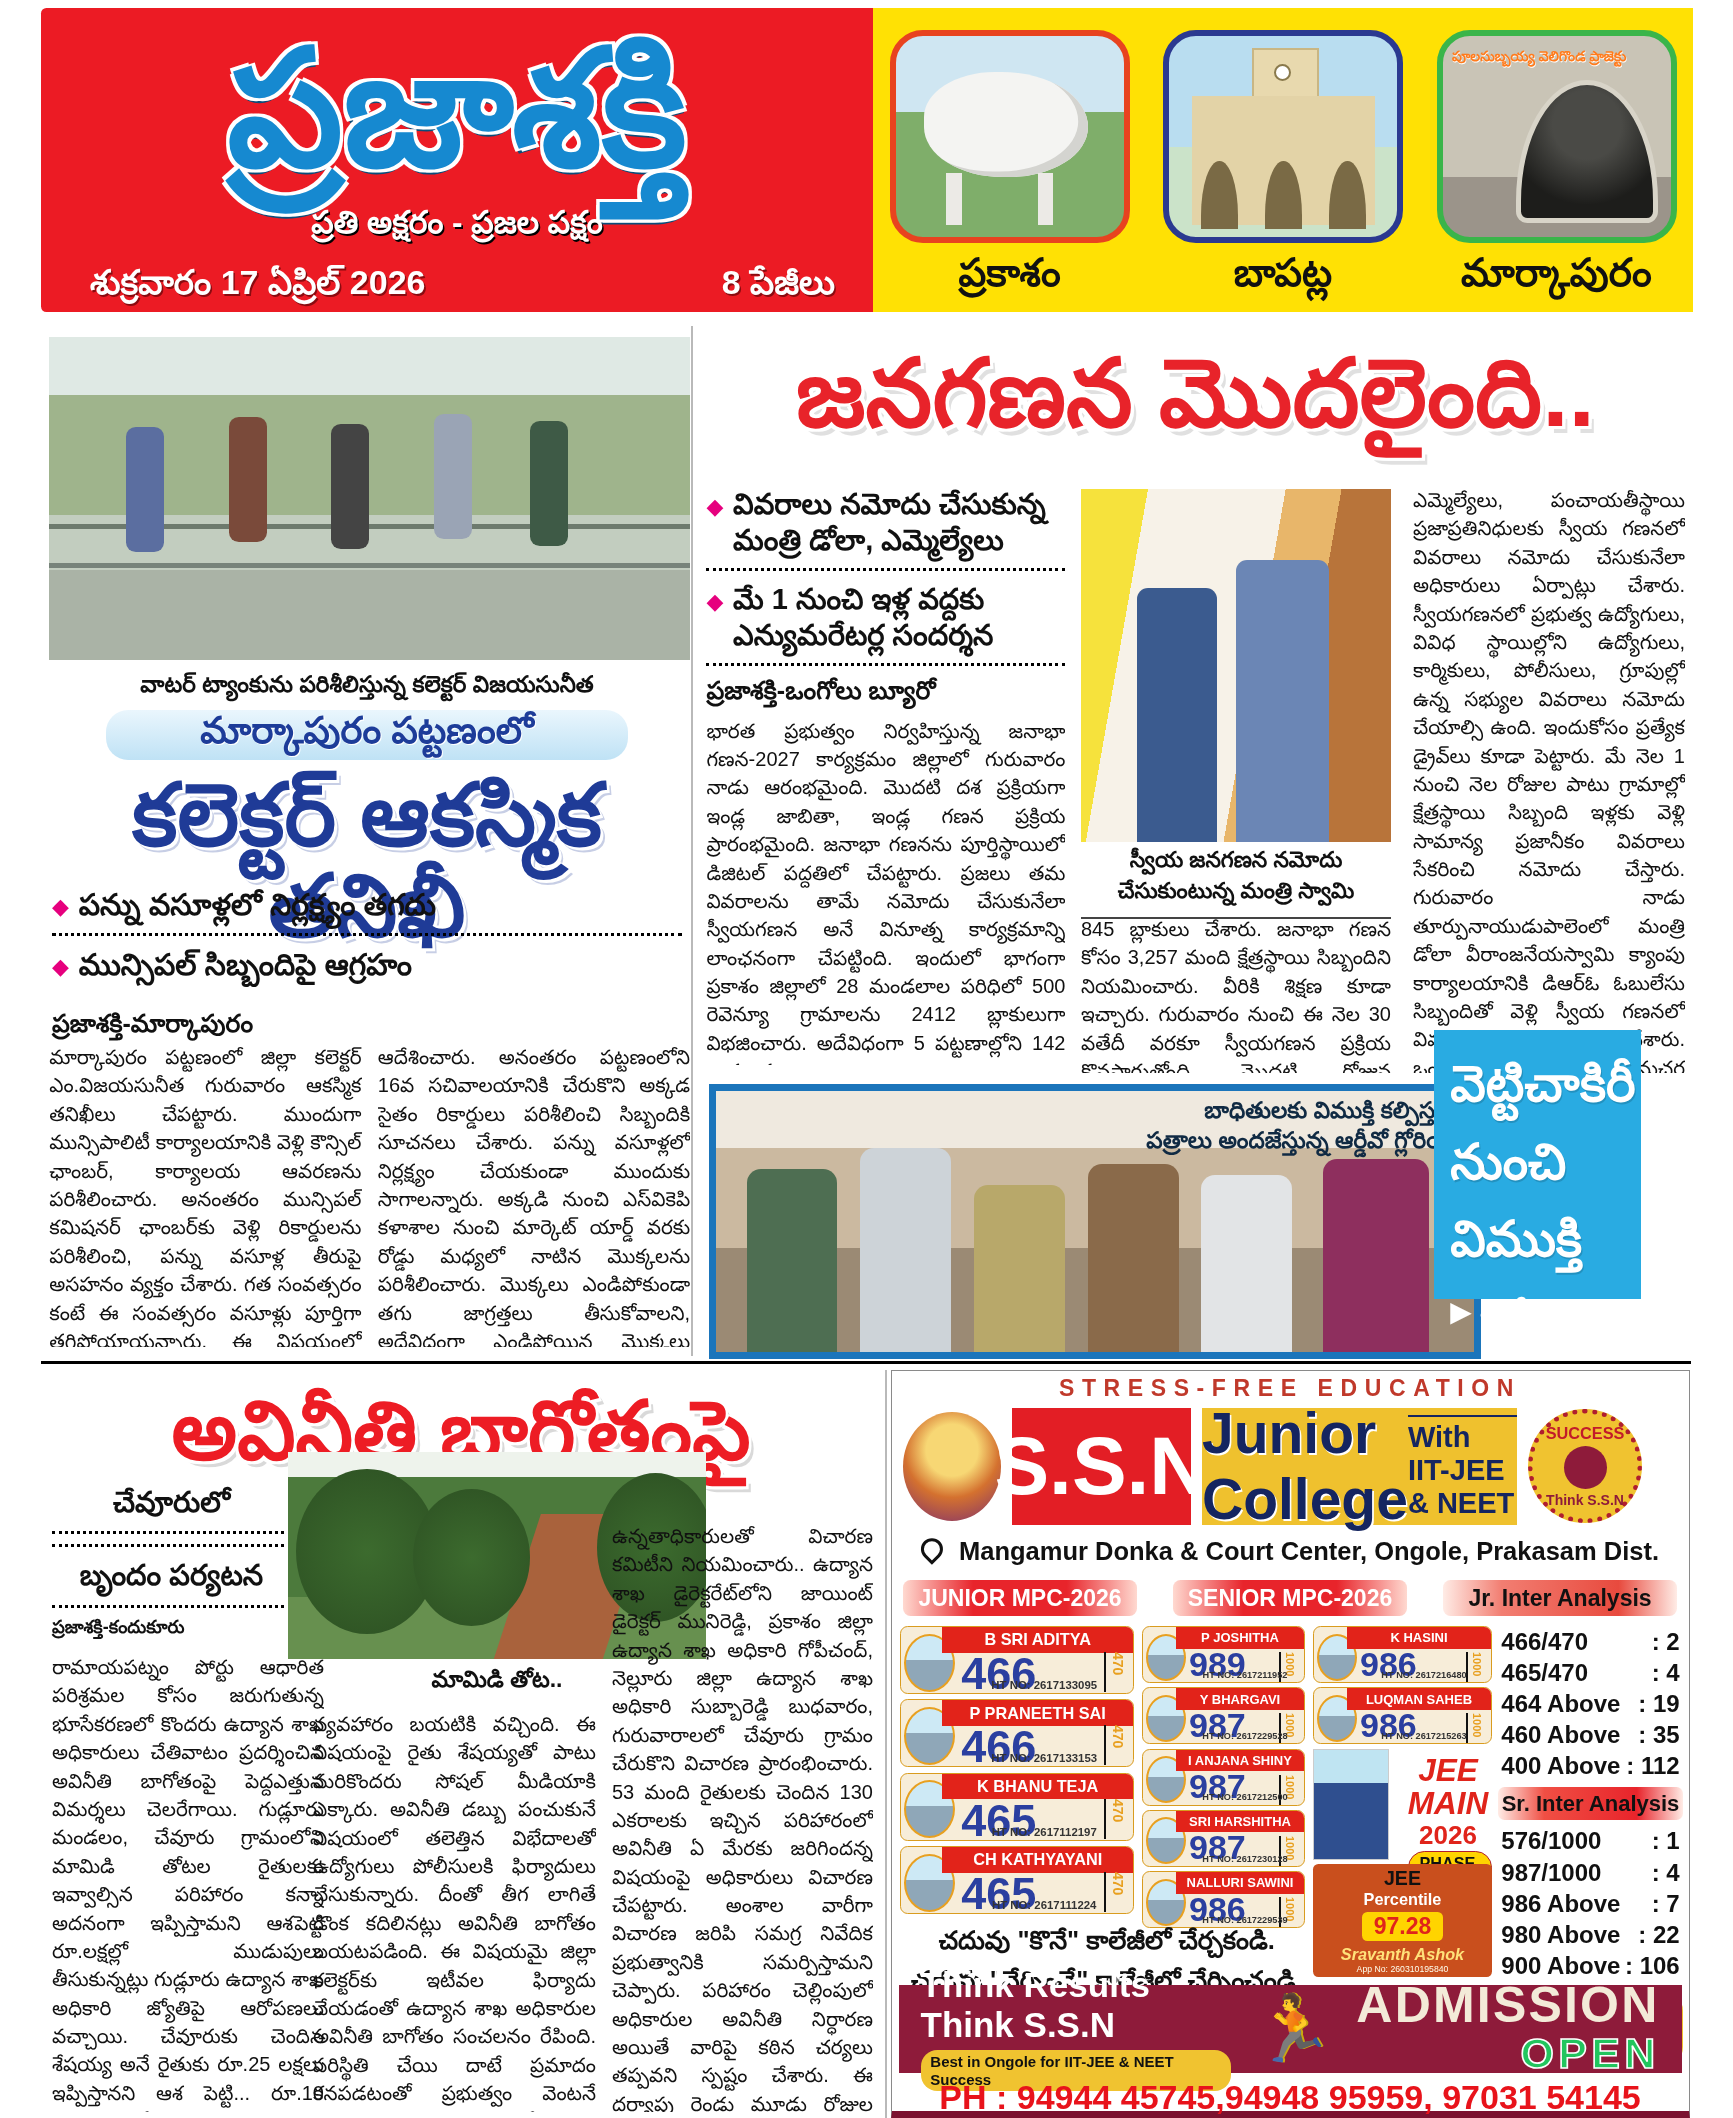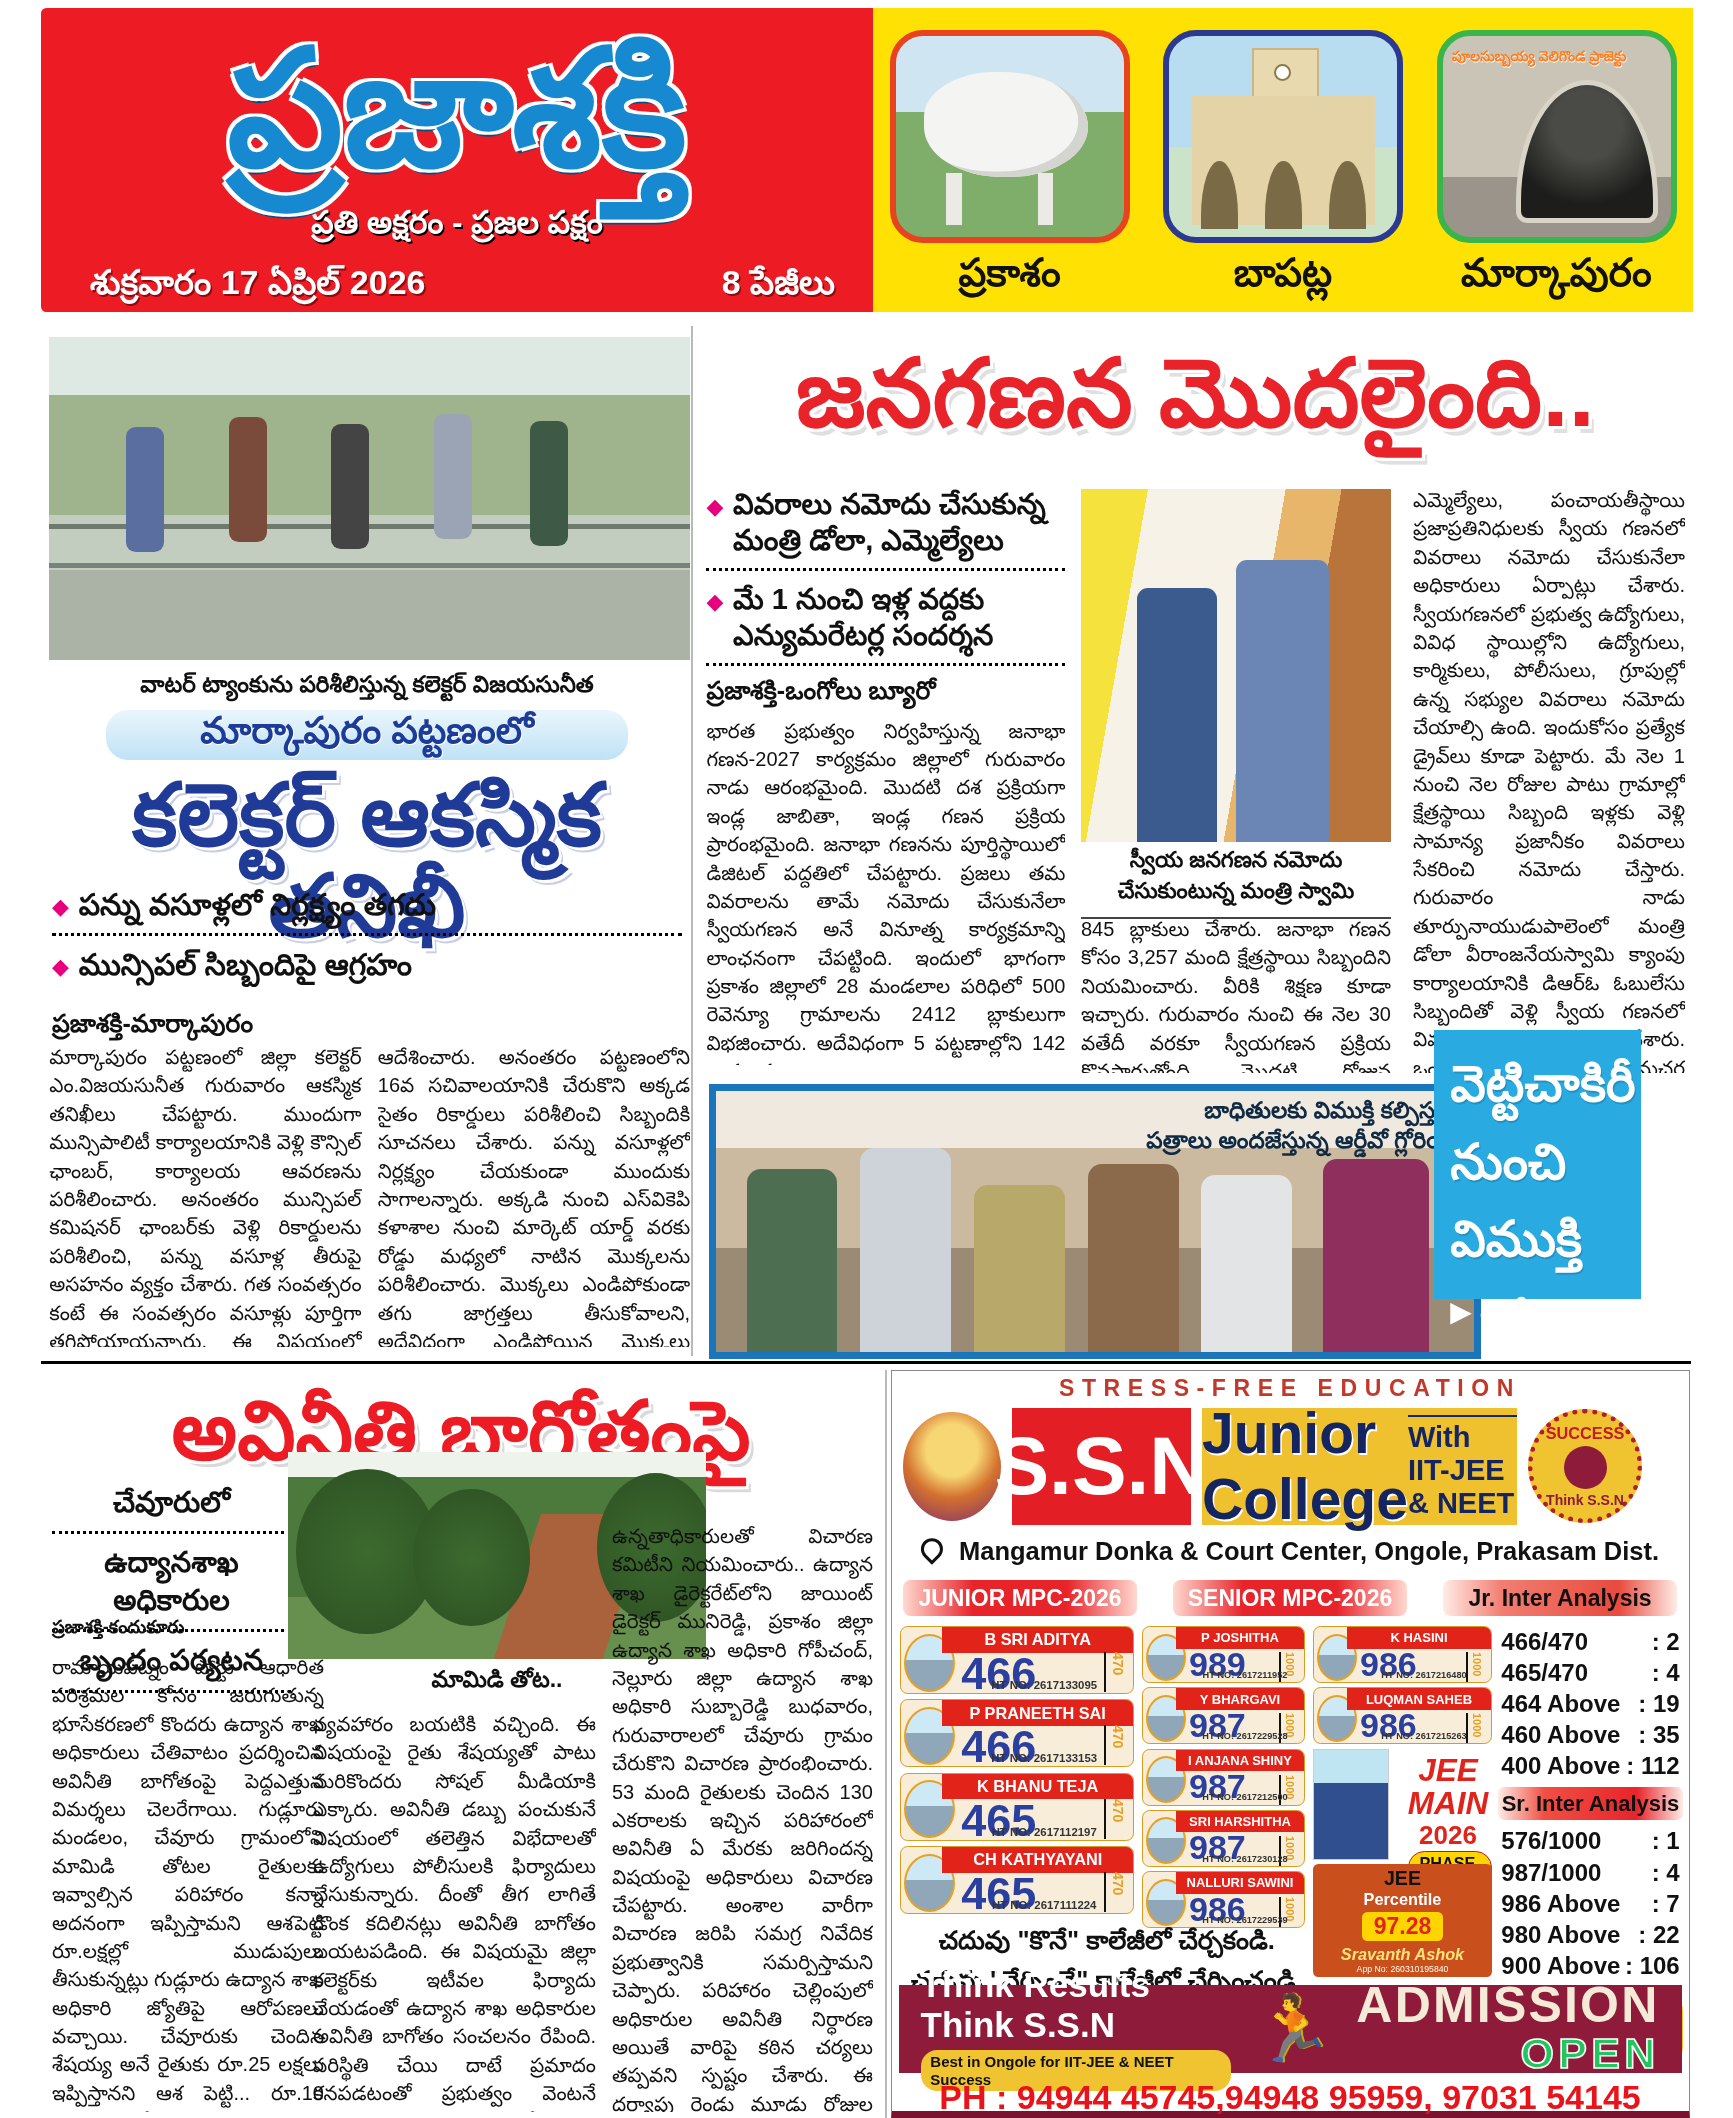--- a/index.html
+++ b/index.html
@@ -311,21 +311,20 @@
     </div>
   </div>
 
   <div class="hrule-mid"></div>
 
   <div class="abs art-corruption">
     <div class="cor-headline">అవినీతి బాగోతంపై దర్యాప్తు</div>
     <div class="cor-kickers">
       <div class="cor-kline">చేవూరులో</div>
       <div class="dotted"></div>
-      <div class="cor-kline">ఉద్యానశాఖ అధికారుల</div>
       <div class="dotted"></div>
       <div class="cor-kline">బృందం పర్యటన</div>
       <div class="dotted"></div>
     </div>
     <div class="cor-dateline dateline">ప్రజాశక్తి-కందుకూరు</div>
     <div class="cor-col1 body-text">రామాయపట్నం పోర్టు ఆధారిత పరిశ్రమల కోసం జరుగుతున్న భూసేకరణలో కొందరు ఉద్యాన శాఖ అధికారులు చేతివాటం ప్రదర్శించిన అవినీతి బాగోతంపై పెద్దఎత్తున విమర్శలు చెలరేగాయి. గుడ్లూరు మండలం, చేవూరు గ్రామంలోని మామిడి తోటల రైతులకు ఇవ్వాల్సిన పరిహారం కన్నా అదనంగా ఇప్పిస్తామని ఆశపెట్టి రూ.లక్షల్లో ముడుపులు తీసుకున్నట్లు గుడ్లూరు ఉద్యాన శాఖ అధికారి జ్యోతిపై ఆరోపణలు వచ్చాయి. చేవూరుకు చెందిన శేషయ్య అనే రైతుకు రూ.25 లక్షలు ఇప్పిస్తానని ఆశ పెట్టి... రూ.10 లక్షలకు బేరం కుదుర్చుకున్నట్లు తెలిసింది. ముడుపులు చెల్లించినప్పటికీ ఇస్తానన్న మొత్తం జమ కాకపోవడంతో అవినీతి</div>
     <div class="ph-mango">
       <div class="mango-path"></div>
       <div class="mango-tree" style="left:2%;top:8%;width:34%;height:80%;"></div>
       <div class="mango-tree" style="left:30%;top:18%;width:28%;height:66%;"></div>

